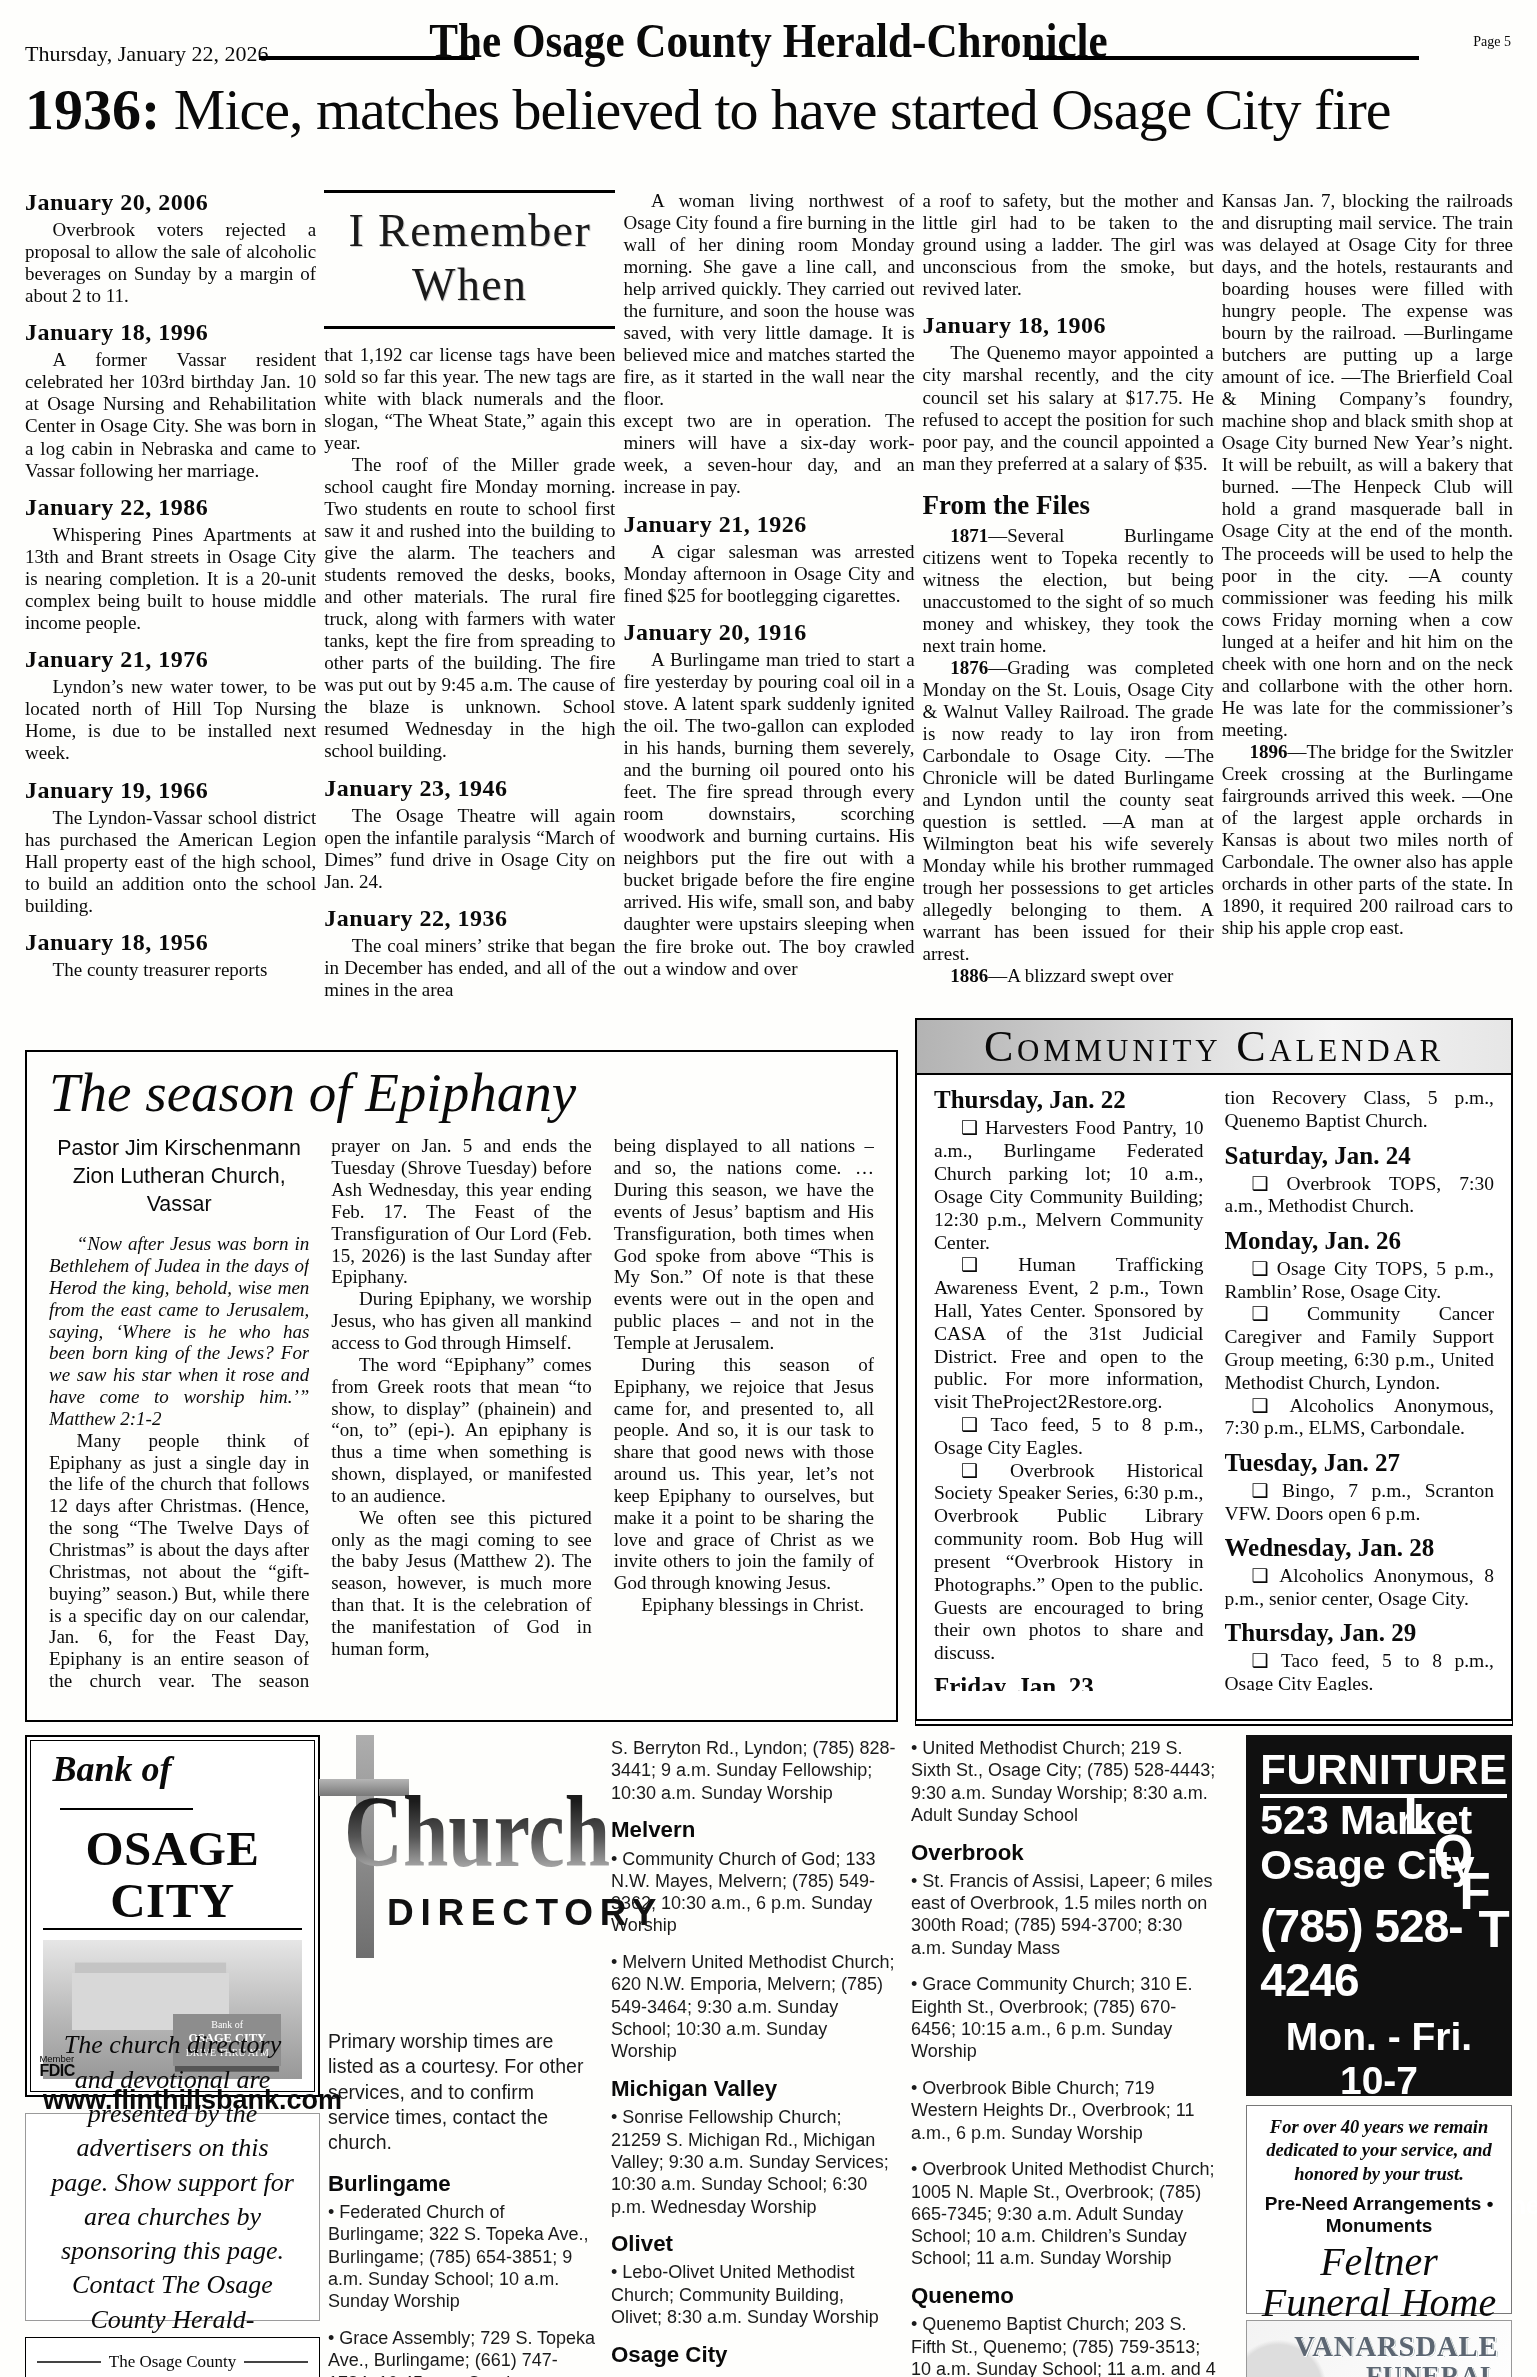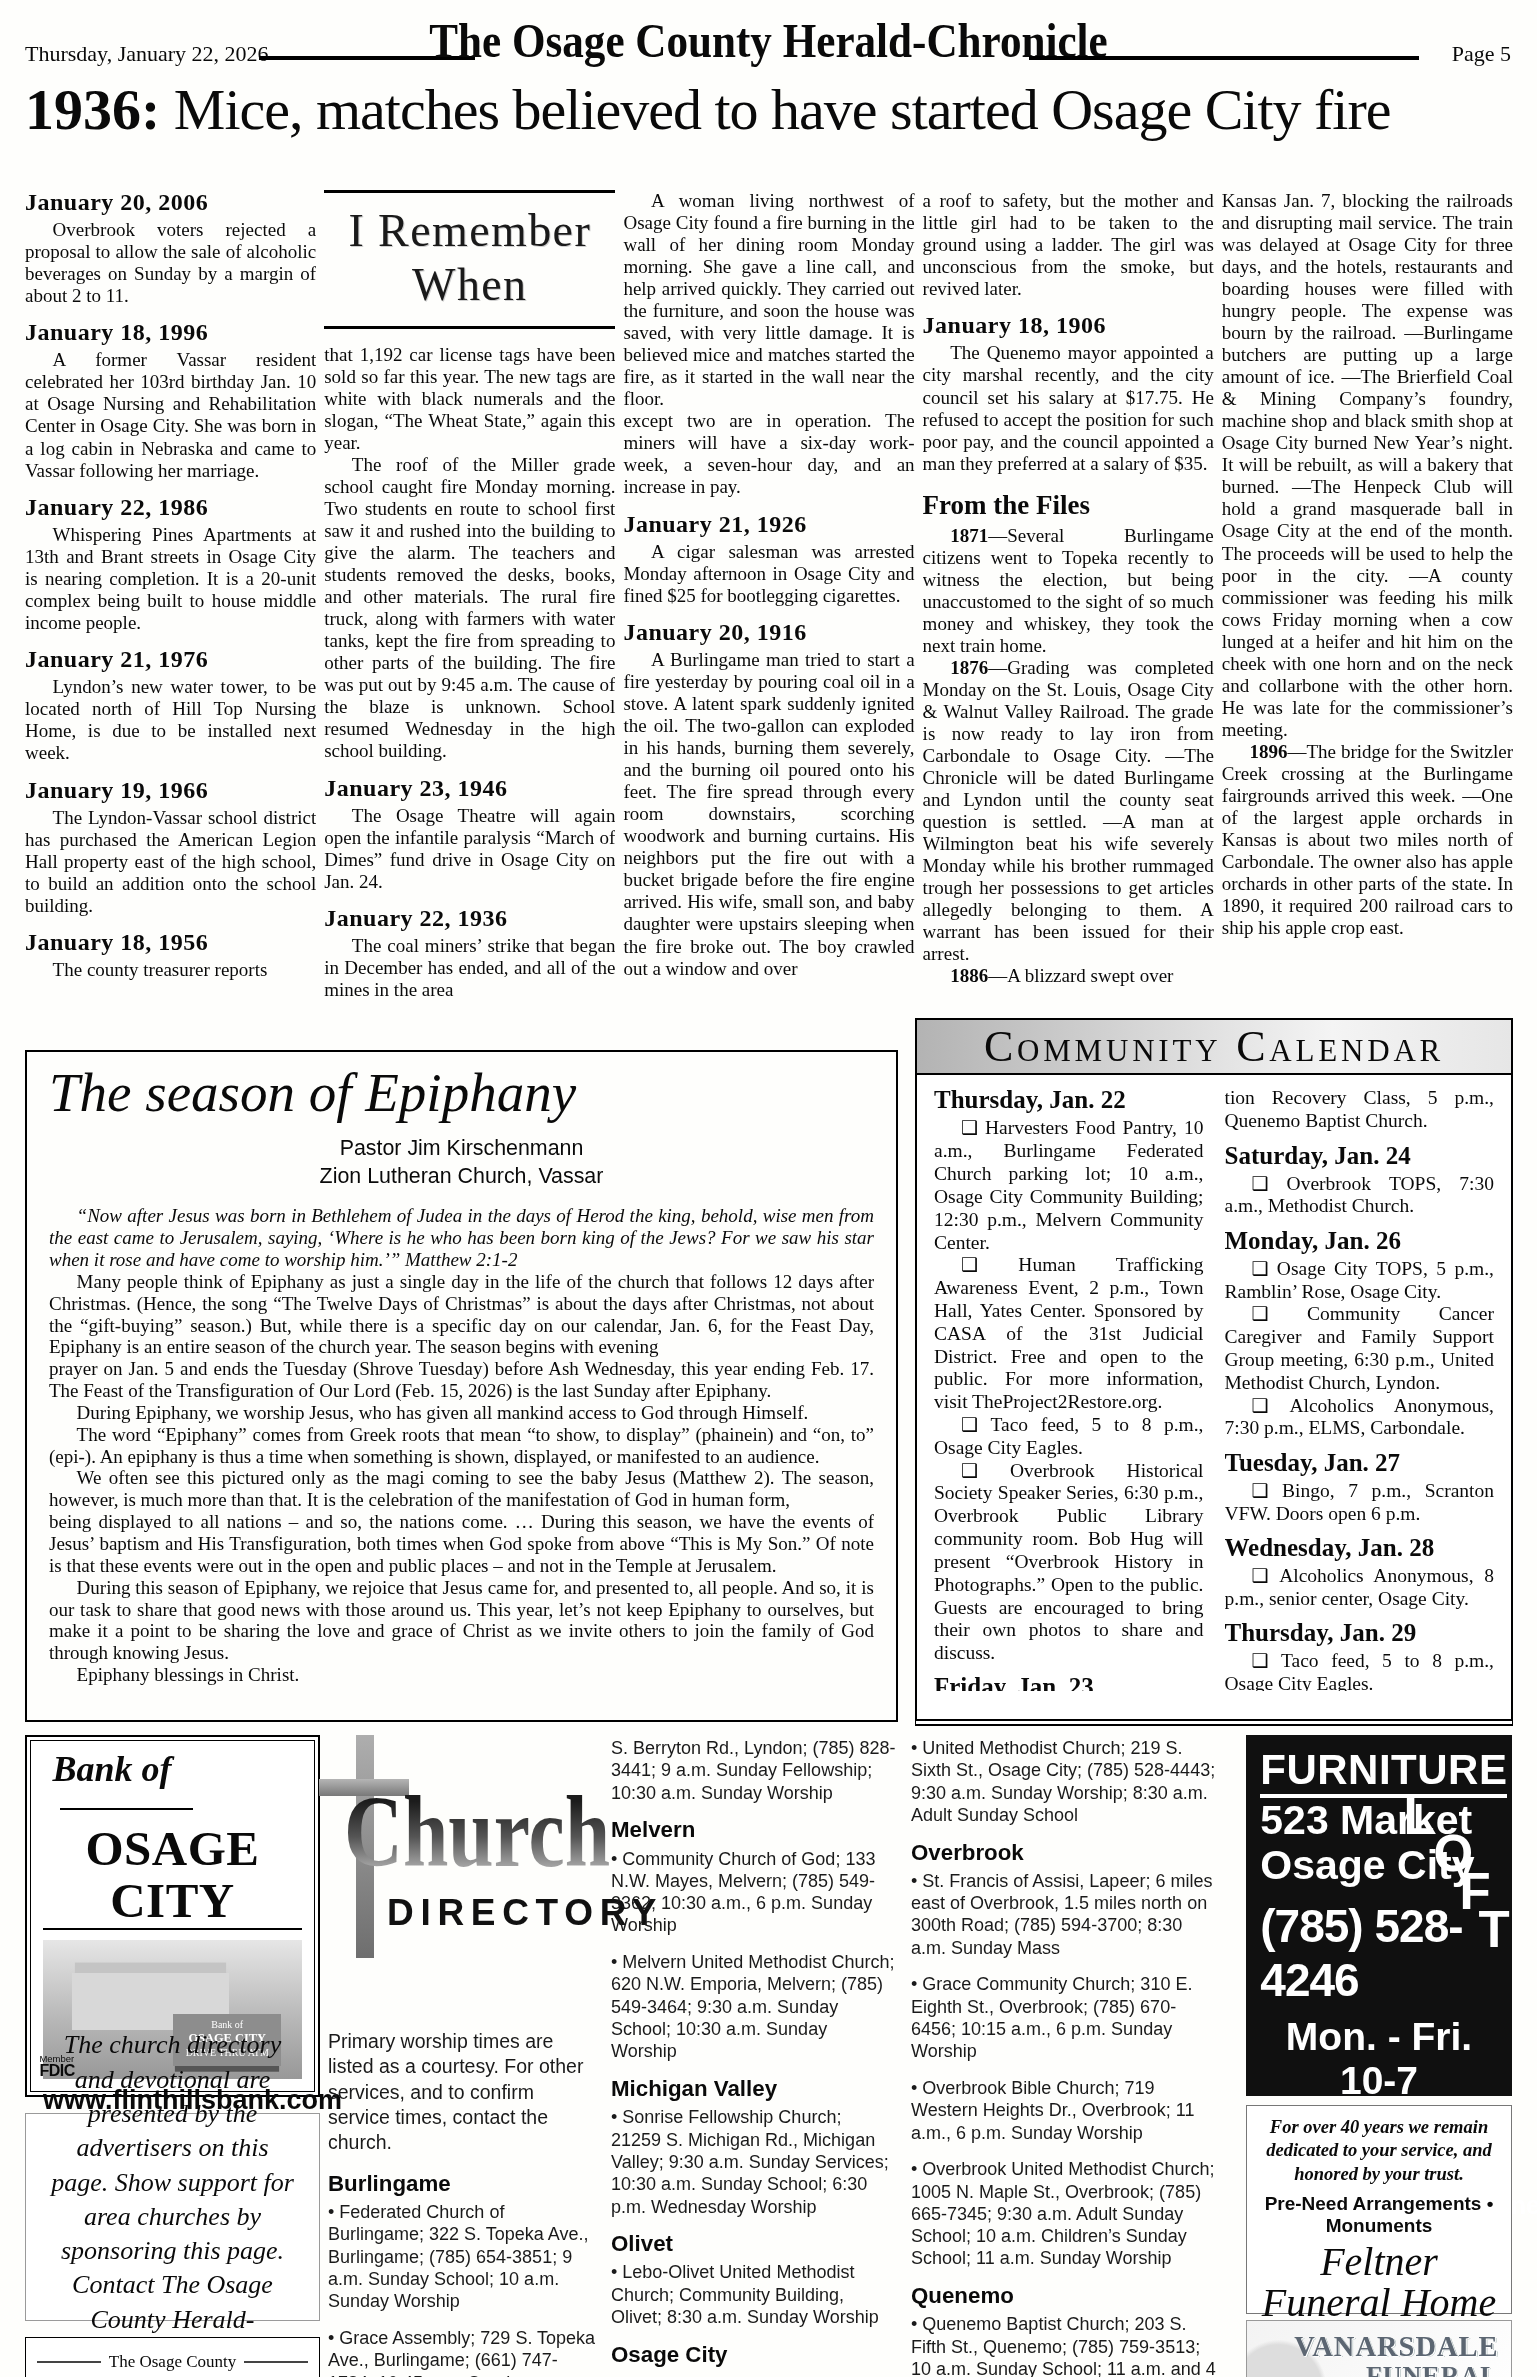--- a/index.html
+++ b/index.html
@@ -1,38 +1,38 @@
 <!DOCTYPE html>
 <html style="font-size:7.6px"><head>
 <meta charset="utf-8">
 <style>
   html,body{margin:0;padding:0;background:#e8e8e8;}
   #page{position:relative;width:1537px;height:2907px;background:#fefefc;color:#0a0a0a;overflow:hidden;font-family:"Liberation Serif",serif;}
   
   .hdr-date{position:absolute;left:25px;top:41px;font-size:22px;}
-  .hdr-page{position:absolute;right:26px;top:41px;font-size:22px;}
+  .hdr-page{position:absolute;right:26px;top:34px;font-size:14px;}
   .masthead{position:absolute;left:0;right:0;top:16px;text-align:center;font-weight:bold;font-size:49px;line-height:1;transform:scaleX(.88);}
   .hrule{position:absolute;top:56px;height:4.3px;background:#000;}
   .hrule.l{left:259px;width:216px;}
   .hrule.r{left:1029px;width:390px;}
   .headline{position:absolute;left:25px;top:80px;width:1488px;font-size:58px;line-height:1.05;letter-spacing:-1px;white-space:nowrap;}
   .headline b{letter-spacing:0;}
   
   .article{position:absolute;left:25px;top:190px;width:1488px;height:837px;display:flex;gap:8px;}
   .col{flex:1;overflow:hidden;font-size:19px;line-height:1.16;text-align:justify;}
   .blk{margin:0;}
   .blk.date{font-weight:bold;font-size:24px;margin:13.3px 0 3.8px;text-align:left;letter-spacing:0.5px;line-height:1.05;}
   .col .blk.date:first-child{margin-top:0;}
   .blk.p,.blk.ip,.blk.yp{text-indent:27.6px;}
   .blk.files{font-weight:bold;font-size:27px;margin:16px 0 5.7px;text-align:left;line-height:1.05;}
   .irw{border-top:3.3px solid #000;border-bottom:3.3px solid #000;margin-bottom:14.3px;padding:10.5px 0 14.3px;text-align:center;font-size:46px;line-height:1.18;letter-spacing:1.4px;color:#1a1a1a;text-shadow:1px 1px 0 #cfcfcf;}
   
   .epiphany{position:absolute;left:25px;top:1050px;width:873px;height:672px;border:2.4px solid #000;box-sizing:border-box;padding:10.5px 22px;}
   .ep-title{text-align:left;font-style:italic;font-size:55px;line-height:1.1;margin-bottom:12.4px;}
-  .ep-cols{display:flex;flex-direction:column;}
+  .ep-cols{display:flex;gap:22px;}
   .ep-col{flex:1;font-size:19px;line-height:1.15;text-align:justify;overflow:hidden;height:552px;}
   .ep-byline{text-align:center;font-family:"Liberation Sans",sans-serif;font-size:21.4px;line-height:1.3;margin-bottom:14.3px;}
   .blk.ip{font-style:italic;}
   .ep-col .blk.p{margin-top:0;}
   
   .calendar{position:absolute;left:915px;top:1018px;width:598px;height:708px;border:2.4px solid #000;border-bottom:7.6px double #000;box-sizing:border-box;background:#fff;}
   .cal-hdr{height:53px;background:linear-gradient(to right,#b3b3b3,#f4f4f4 70%,#e6e6e6);border-bottom:2.9px solid #000;display:flex;align-items:center;justify-content:center;font-variant:small-caps;font-size:44px;letter-spacing:3.8px;font-family:"Liberation Serif",serif;}
   .cal-body{display:flex;gap:21px;padding:12.4px 17px;}
   .cal-col{flex:1;font-size:19.5px;line-height:1.17;text-align:justify;overflow:hidden;height:604px;}
   .blk.day{font-weight:bold;font-size:25px;margin:9.5px 0 3.8px;text-align:left;line-height:1.05;}

